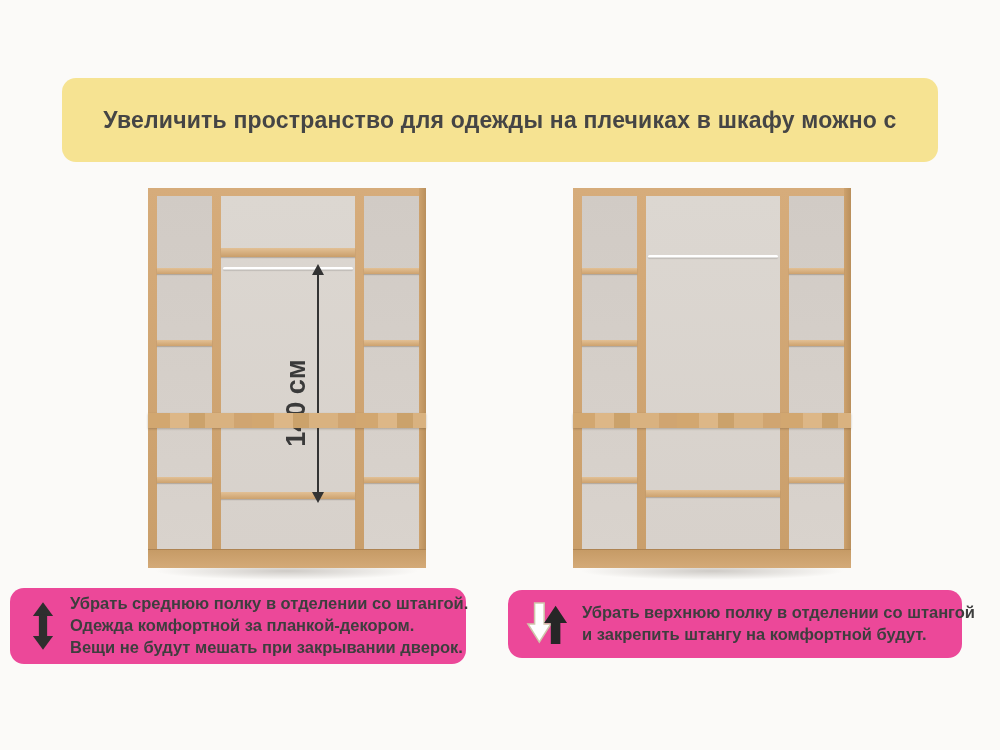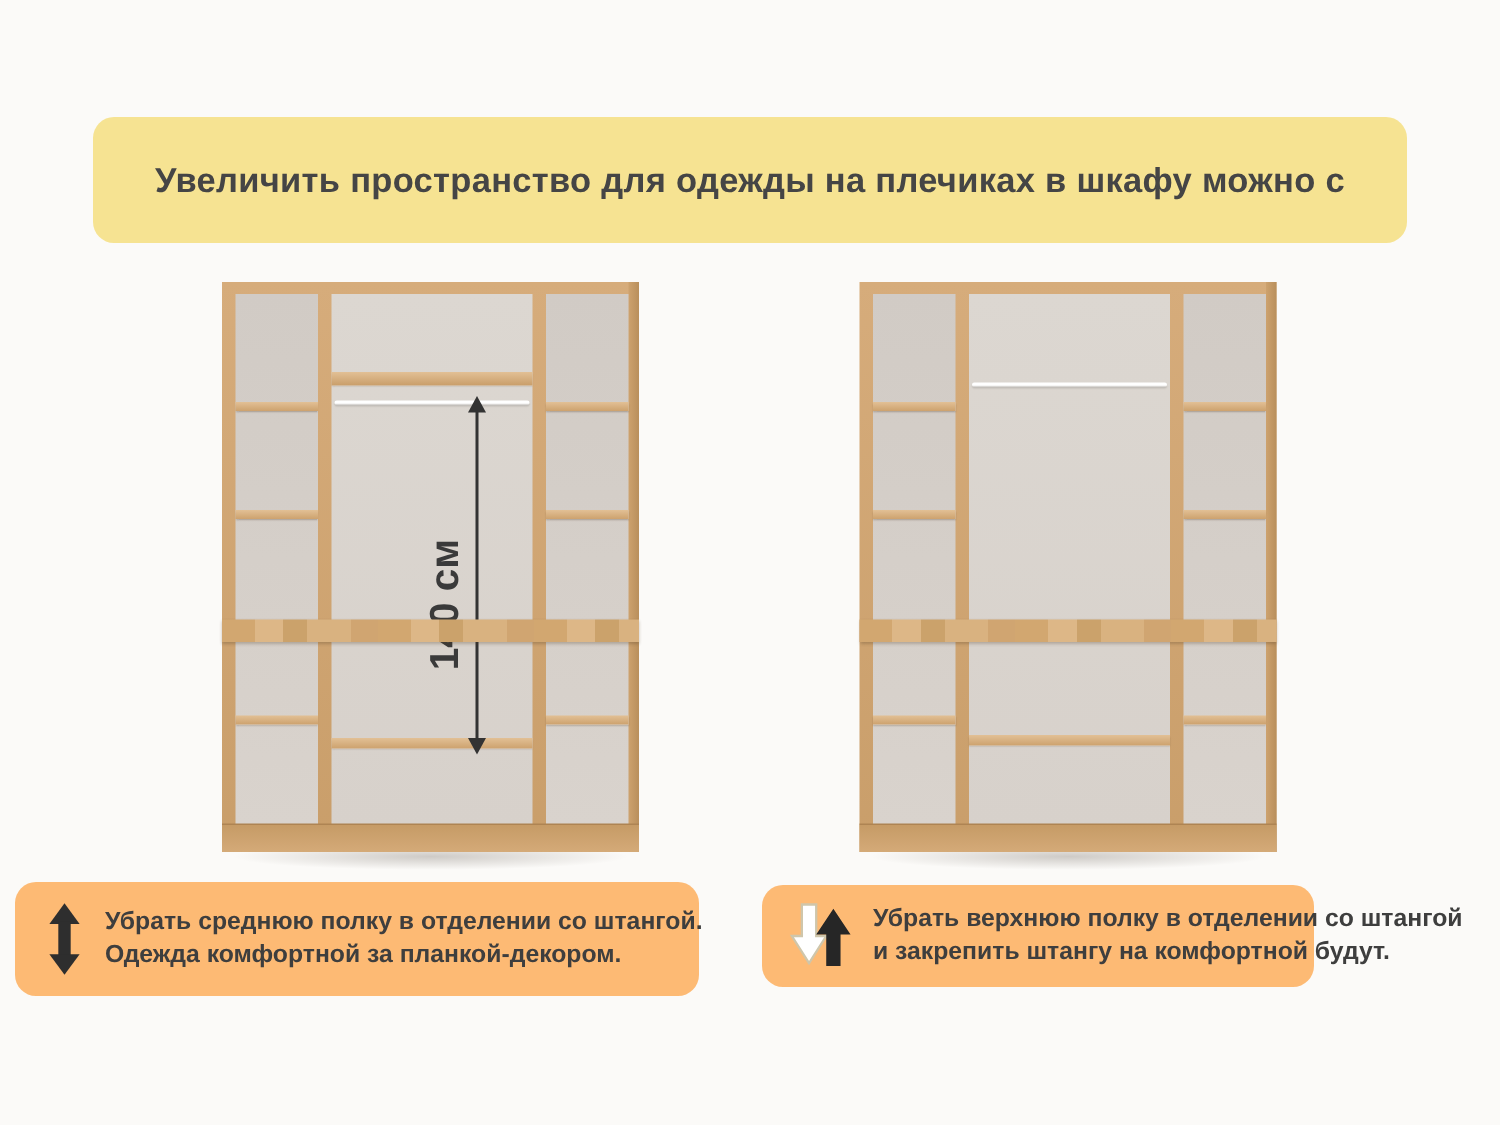--- a/index.html
+++ b/index.html
@@ -55,24 +55,24 @@
   .dim{position:absolute;left:96px;top:77px;width:2px;height:221px;background:#333;}
   .dim::before,.dim::after{content:"";position:absolute;left:-5px;width:0;height:0;
     border-left:6px solid transparent;border-right:6px solid transparent;}
   .dim::before{top:-9px;border-bottom:11px solid #333;}
   .dim::after{bottom:-9px;border-top:11px solid #333;}
   .dim-label{position:absolute;left:4px;top:192px;width:142px;height:30px;
     transform:rotate(-90deg);transform-origin:center;
     font-size:27px;font-weight:bold;color:#3a3a3a;text-align:center;white-space:nowrap;}
 
   
-  .card{position:absolute;background:#fdba74;border-radius:14px;
+  .card{position:absolute;background:#ec4899;border-radius:14px;
     display:flex;align-items:center;box-sizing:border-box;}
   .card-left{left:10px;top:588px;width:456px;height:76px;padding:0 14px 0 22px;column-gap:16px;}
-  .card-right{left:508px;top:590px;width:368px;height:68px;padding:0 22px 0 18px;column-gap:14px;}
+  .card-right{left:508px;top:590px;width:454px;height:68px;padding:0 22px 0 18px;column-gap:14px;}
   .card-icon{flex:0 0 auto;display:flex;align-items:center;}
   .card-text{font-size:16.5px;font-weight:bold;color:#3e3e3e;line-height:1.32;}
   .card-text div{white-space:nowrap;}
 </style>
 </head>
 <body>
 
 <div class="banner">
   <div class="banner-line">Увеличить пространство для одежды на плечиках в шкафу можно с</div>
 </div>
@@ -134,20 +134,21 @@
   <div class="card-icon">
     <svg width="22" height="50" viewBox="0 0 24 52" aria-hidden="true">
       <polygon points="12,0 23,15 1,15" fill="#2e2e2e"></polygon>
       <rect x="7.5" y="13" width="9" height="26" fill="#2e2e2e"></rect>
       <polygon points="12,52 23,37 1,37" fill="#2e2e2e"></polygon>
     </svg>
   </div>
   <div class="card-text">
     <div>Убрать среднюю полку в отделении со штангой.</div>
     <div>Одежда комфортной за планкой-декором.</div>
+    <div>Вещи не будут мешать при закрывании дверок.</div>
   </div>
 </div>
 
 <div class="card card-right">
   <div class="card-icon">
     <svg width="42" height="46" viewBox="0 0 44 48" aria-hidden="true">
       <path d="M9 2 h10 v22 h7 L14 43 2 24 h7 z" fill="#ffffff" stroke="#cfc6ab" stroke-width="1.6"></path>
       <path d="M31 5 l12 18 h-7 v22 h-10 V23 h-7 z" fill="#262626"></path>
     </svg>
   </div>

